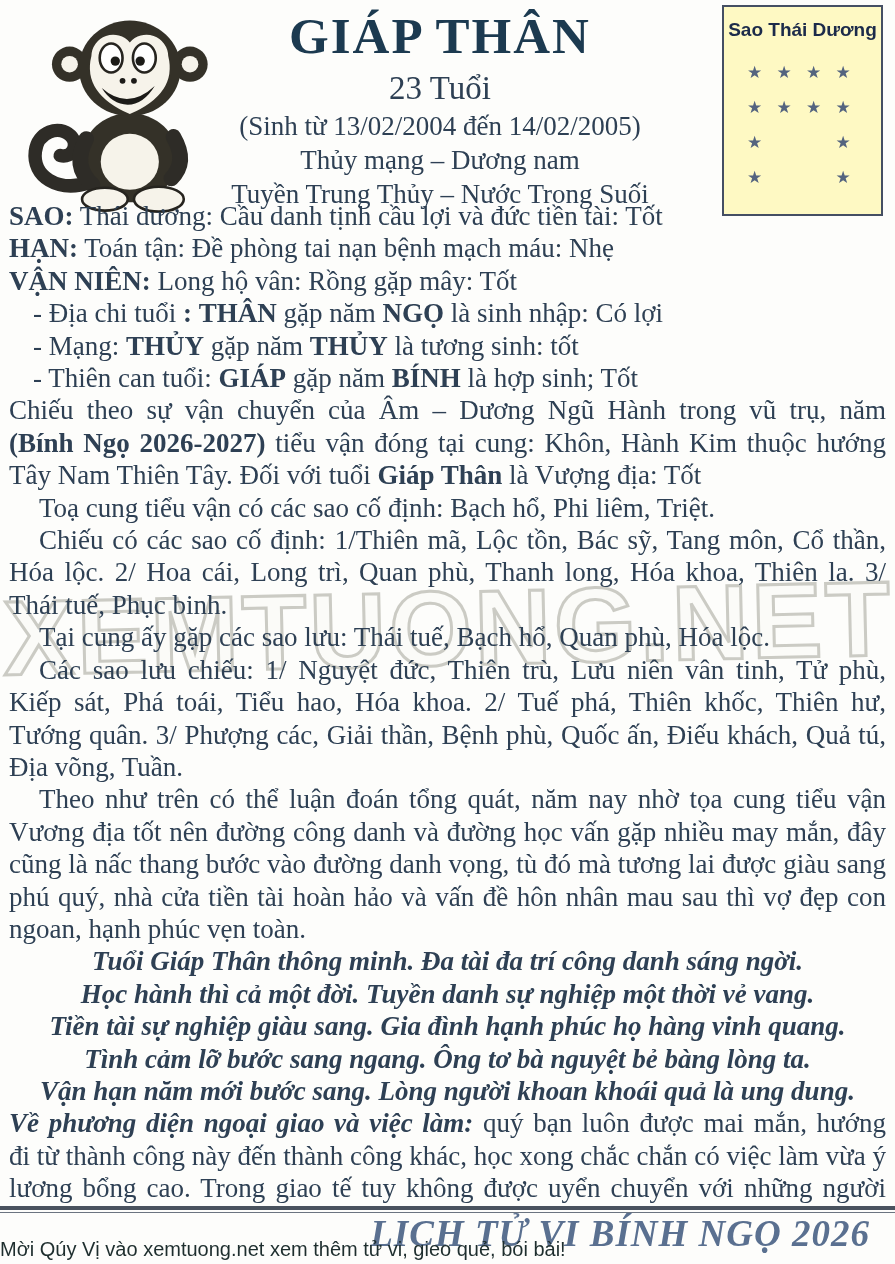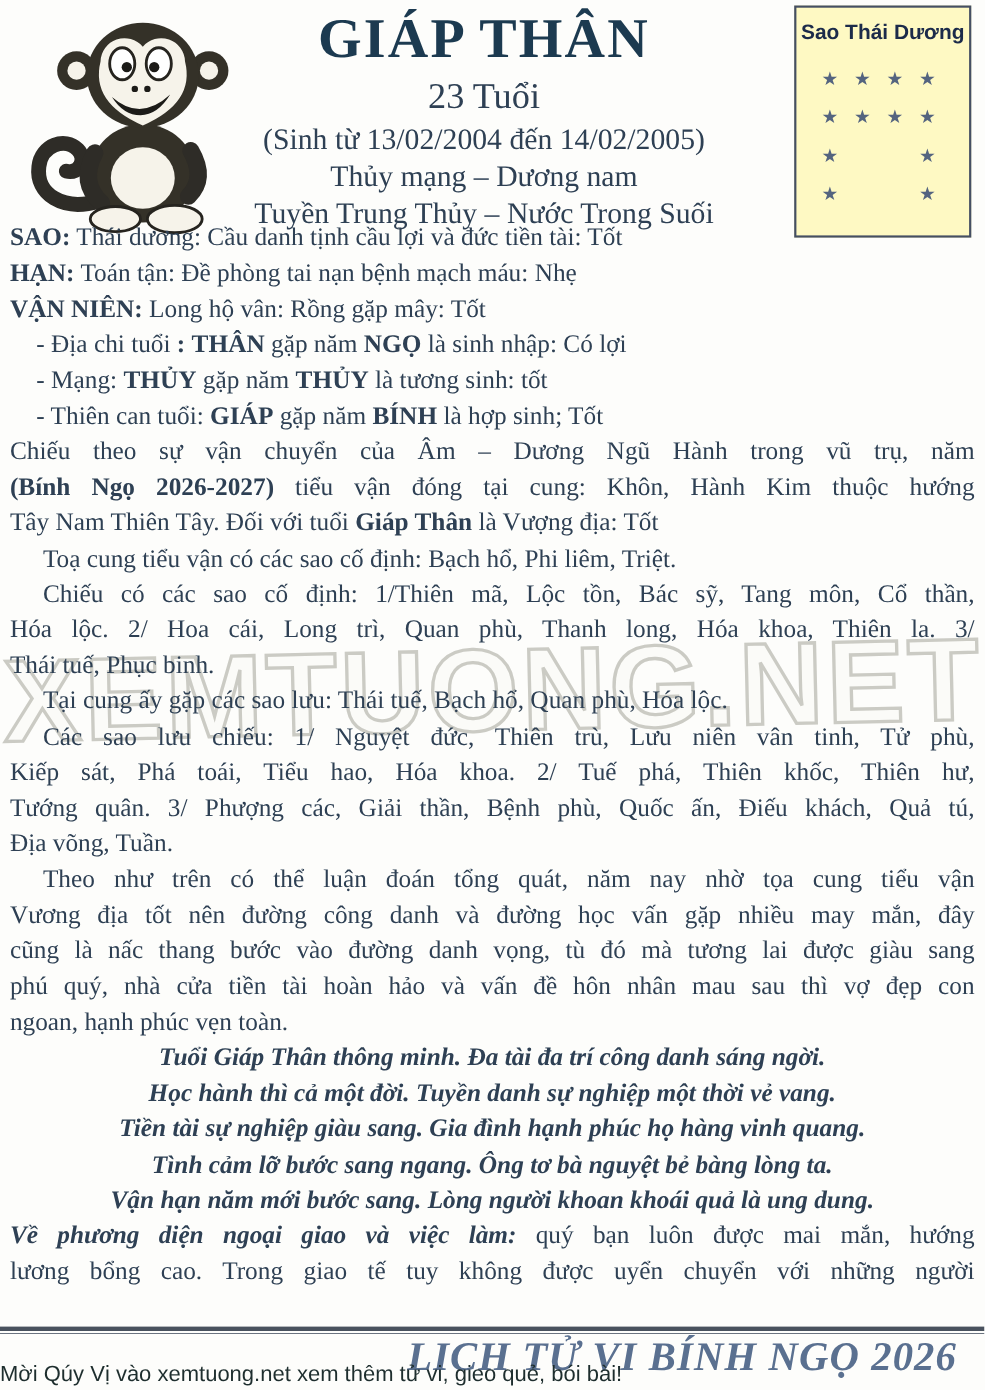--- a/index.html
+++ b/index.html
@@ -43,21 +43,21 @@
     font-family:"Liberation Sans",sans-serif;font-weight:bold;
     font-size:106px;letter-spacing:3px;text-align:center;
     color:rgba(250,250,247,0.72);
     -webkit-text-stroke:3px #cbcbc4;
     transform:rotate(-1.3deg);
     pointer-events:none;white-space:nowrap;
   }
   
   .bodytext{
     position:absolute;left:9px;right:9px;top:200px;z-index:1;
-    font-size:23px;line-height:32.4px;
+    font-size:27px;line-height:32.4px;
   }
   .line{white-space:normal;}
   .line.j{text-align:justify;text-align-last:justify;}
   .line.in{text-indent:30px;}
   .line.dash{padding-left:24px;}
   .line.v{text-align:center;font-weight:bold;font-style:italic;}
   .line span.b{font-weight:bold;}
   .line span.bi{font-weight:bold;font-style:italic;}
   
   .rule{
@@ -158,20 +158,21 @@
       <div class="line j"><span>Vương địa tốt nên đường công danh và đường học vấn gặp nhiều may mắn, đây</span></div>
       <div class="line j"><span>cũng là nấc thang bước vào đường danh vọng, tù đó mà tương lai được giàu sang</span></div>
       <div class="line j"><span>phú quý, nhà cửa tiền tài hoàn hảo và vấn đề hôn nhân mau sau thì vợ đẹp con</span></div>
       <div class="line"><span>ngoan, hạnh phúc vẹn toàn.</span></div>
       <div class="line v"><span>Tuổi Giáp Thân thông minh. Đa tài đa trí công danh sáng ngời.</span></div>
       <div class="line v"><span>Học hành thì cả một đời. Tuyền danh sự nghiệp một thời vẻ vang.</span></div>
       <div class="line v"><span>Tiền tài sự nghiệp giàu sang. Gia đình hạnh phúc họ hàng vinh quang.</span></div>
       <div class="line v"><span>Tình cảm lỡ bước sang ngang. Ông tơ bà nguyệt bẻ bàng lòng ta.</span></div>
       <div class="line v"><span>Vận hạn năm mới bước sang. Lòng người khoan khoái quả là ung dung.</span></div>
       <div class="line j"><span class="bi">Về phương diện ngoại giao và việc làm:</span><span> quý bạn luôn được mai mắn, hướng</span></div>
+      <div class="line j"><span>đi từ thành công này đến thành công khác, học xong chắc chắn có việc làm vừa ý</span></div>
       <div class="line j"><span>lương bổng cao. Trong giao tế tuy không được uyển chuyển với những người</span></div>
     </div>
 
   <div class="rule"></div>
   <div class="banner">LICH TỬ VI BÍNH NGỌ 2026</div>
   <div class="overlay-note">Mời Qúy Vị vào xemtuong.net xem thêm tử vi, gieo quẻ, bói bài!</div>
 
 </div>
 
 </body></html>

